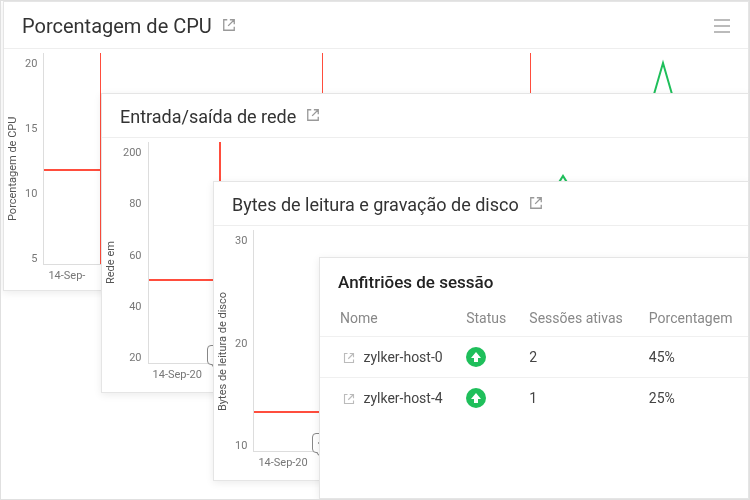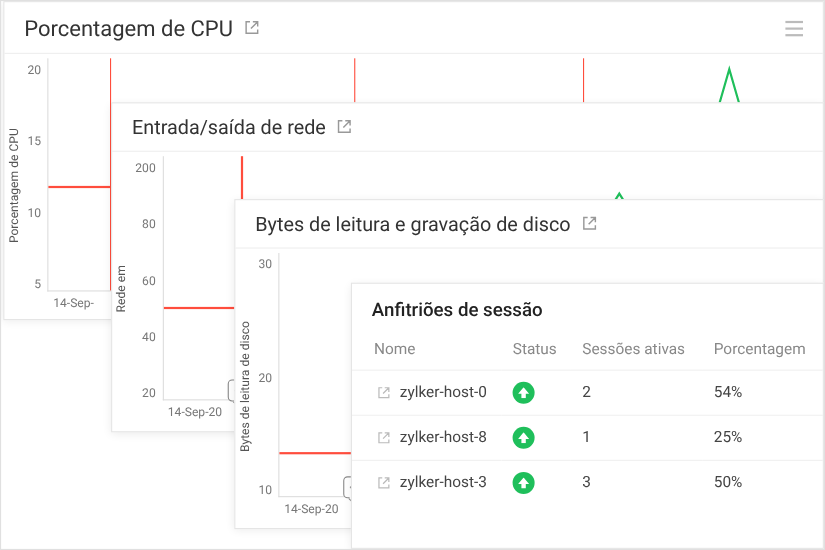--- a/index.html
+++ b/index.html
@@ -301,41 +301,29 @@
         <tr>
           <td style="padding-left:20px"><svg class="row-ext" viewBox="0 0 16 16">
               <path d="M6 2H2v12h12v-4M9 2h5v5M14 2L7 9"></path>
             </svg><span>zylker-host-0</span></td>
           <td class="center"><span class="status-up">
               <svg viewBox="0 0 10 10">
                 <path d="M5 0 L10 6 L7 6 L7 10 L3 10 L3 6 L0 6 Z"></path>
               </svg>
             </span></td>
           <td class="center">2</td>
-          <td class="center">54%</td>
+          <td class="center">45%</td>
         </tr>
         <tr>
           <td style="padding-left:20px"><svg class="row-ext" viewBox="0 0 16 16">
               <path d="M6 2H2v12h12v-4M9 2h5v5M14 2L7 9"></path>
-            </svg><span>zylker-host-8</span></td>
+            </svg><span>zylker-host-4</span></td>
           <td class="center"><span class="status-up">
               <svg viewBox="0 0 10 10">
                 <path d="M5 0 L10 6 L7 6 L7 10 L3 10 L3 6 L0 6 Z"></path>
               </svg>
             </span></td>
           <td class="center">1</td>
           <td class="center">25%</td>
         </tr>
-        <tr>
-          <td style="padding-left:20px"><svg class="row-ext" viewBox="0 0 16 16">
-              <path d="M6 2H2v12h12v-4M9 2h5v5M14 2L7 9"></path>
-            </svg><span>zylker-host-3</span></td>
-          <td class="center"><span class="status-up">
-              <svg viewBox="0 0 10 10">
-                <path d="M5 0 L10 6 L7 6 L7 10 L3 10 L3 6 L0 6 Z"></path>
-              </svg>
-            </span></td>
-          <td class="center">3</td>
-          <td class="center">50%</td>
-        </tr>
       </tbody>
   </table>
 </div>
 
 </body></html>

